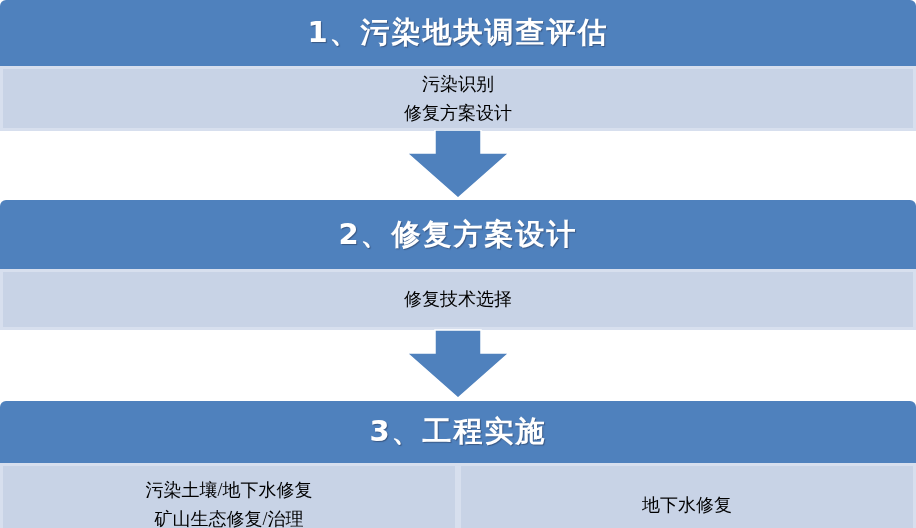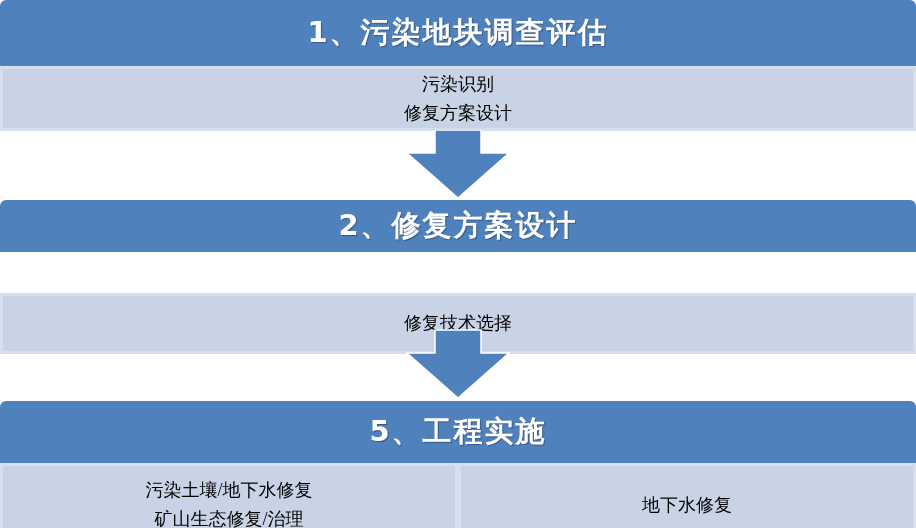--- a/index.html
+++ b/index.html
@@ -22,31 +22,31 @@
   .stage-header{
     position:absolute;left:0;width:916px;
     background:var(--header-blue);
     border-radius:6px 6px 0 0;
     display:flex;align-items:center;justify-content:center;
     color:var(--header-text);
     font-size:29px;font-weight:bold;letter-spacing:2px;
     text-shadow:1px 1px 1px rgba(40,55,85,0.55);
   }
   .header-1{top:0;height:66px;}
-  .header-2{top:200px;height:52px;}
+  .header-2{top:200px;height:69px;}
   .header-3{top:401px;height:62px;}
   .stage-cells{
     position:absolute;left:0;width:916px;
     box-sizing:border-box;
     background:var(--cell-border);
     padding:3px;
     display:flex;gap:6px;
   }
   .row-1{top:66px;height:65px;}
-  .row-2{top:269px;height:61px;margin-top:24px;}
+  .row-2{top:269px;height:61px;}
   .row-3{top:463px;height:84px;}
   .cell{
     flex:1 1 0;
     background:var(--cell-fill);
     display:flex;flex-direction:column;
     align-items:center;justify-content:center;
     color:var(--cell-text);
     font-family:"Liberation Serif","DejaVu Serif",serif;
     font-size:18px;
   }
@@ -88,21 +88,21 @@
     <div class="cell">
       <div class="cell-line">修复技术选择</div>
     </div>
   </div>
 
   <svg class="flow-arrow arrow-2" width="104" height="71" viewBox="0 0 104 71" aria-hidden="true">
     <polygon points="29,1 75,1 75,24 103,24 52,69 1,24 29,24"></polygon>
   </svg>
 
   <div class="stage-header header-3">
-    <span>5、工程实施</span>
+    <span>3、工程实施</span>
   </div>
   <div class="stage-cells row-3">
     <div class="cell">
       <div class="cell-line">污染土壤/地下水修复</div>
       <div class="cell-line">矿山生态修复/治理</div>
     </div>
     <div class="cell">
       <div class="cell-line">地下水修复</div>
     </div>
   </div>

